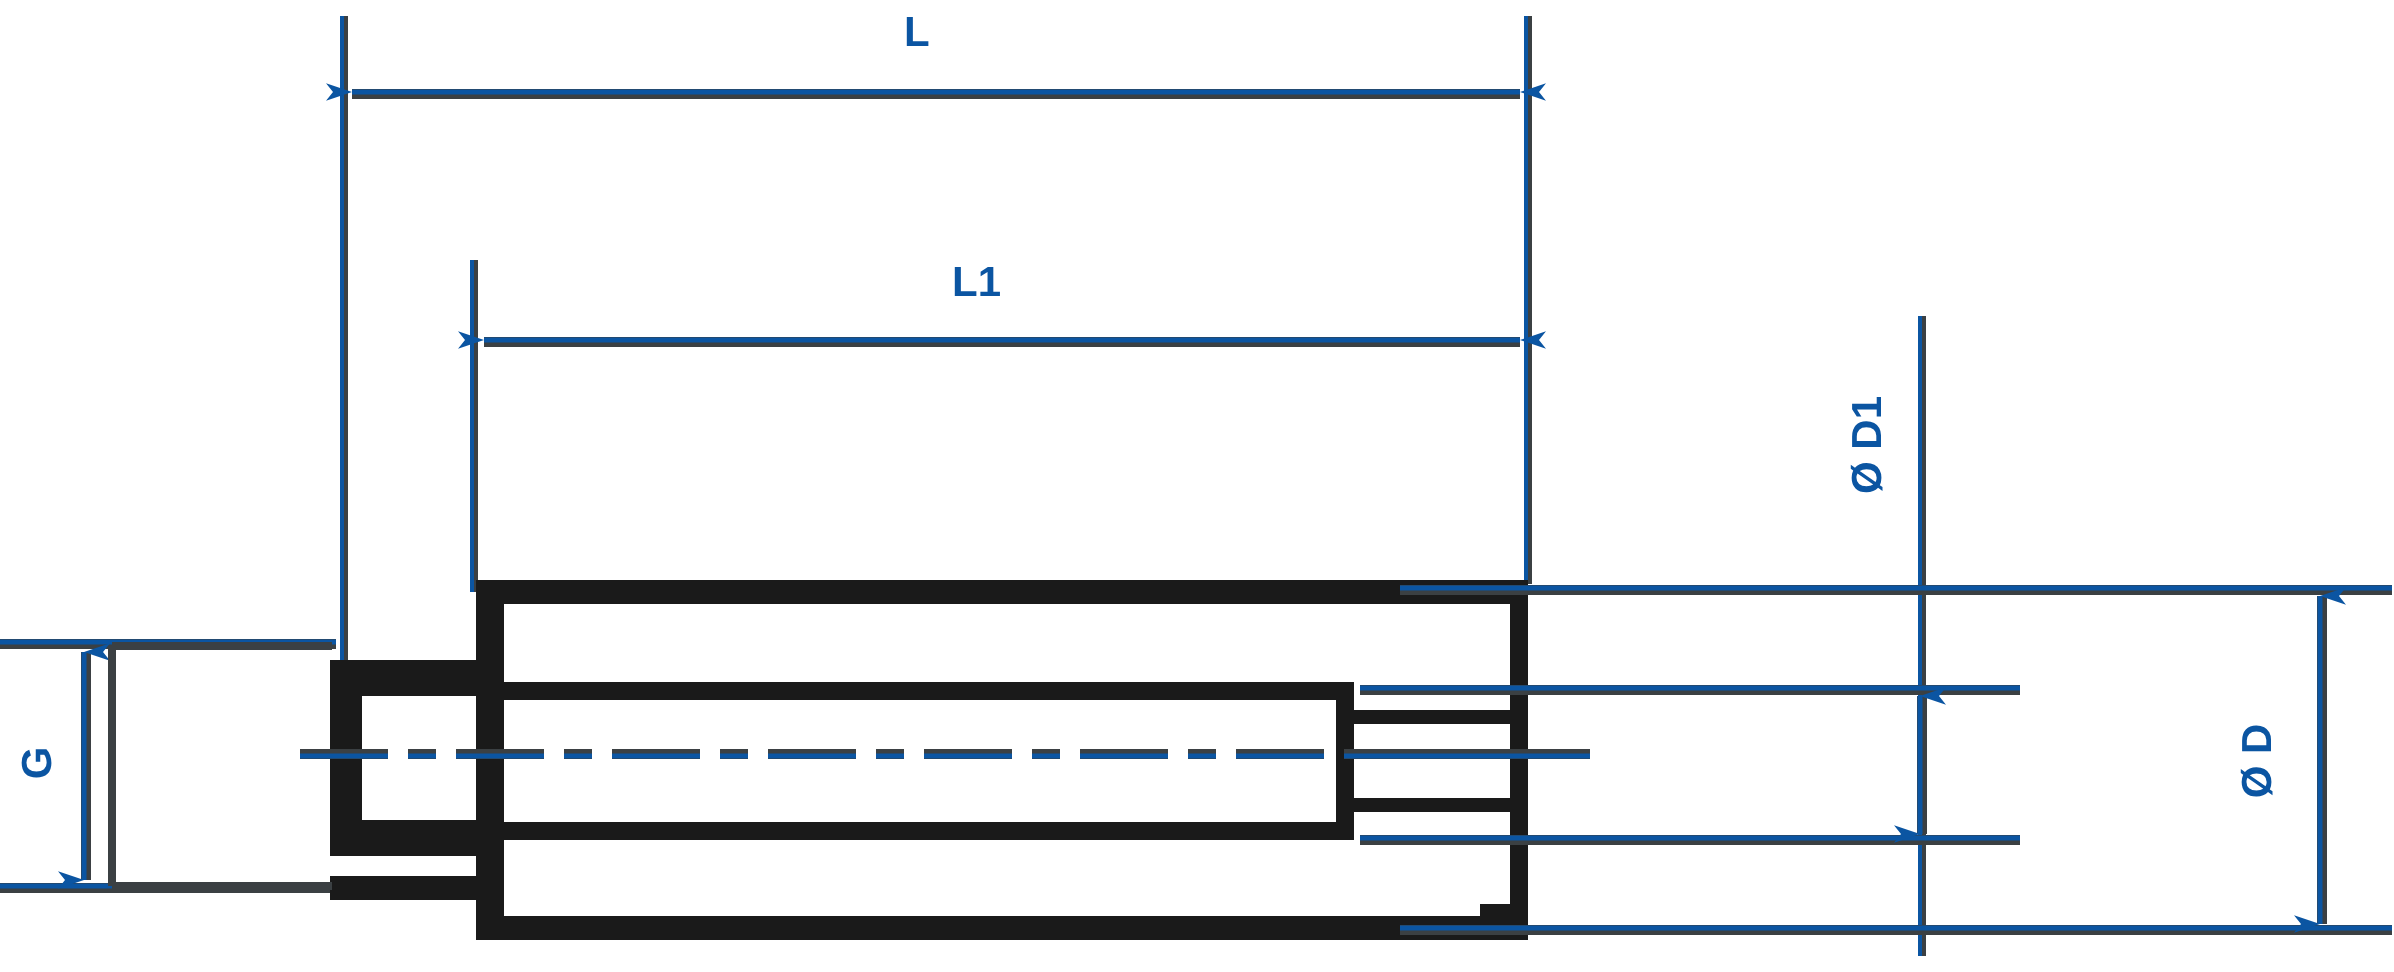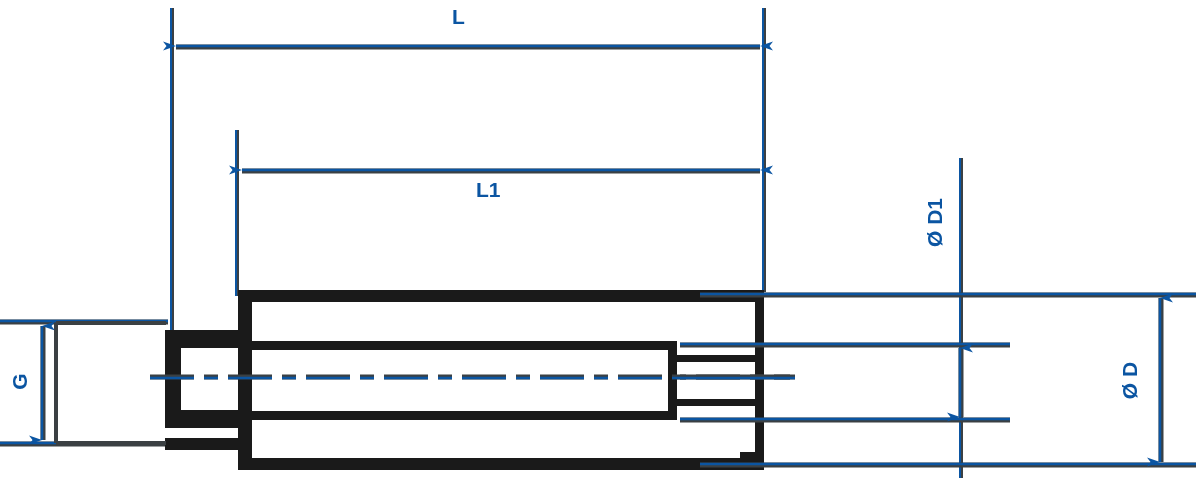--- a/index.html
+++ b/index.html
@@ -139,21 +139,21 @@
 
     <g>
       <line x1="1161" y1="298" x2="1161" y2="462" stroke="#3b4043" stroke-width="5"></line>
       <line x1="1160" y1="298" x2="1160" y2="462" stroke="#0b55a2" stroke-width="2.5" marker-start="url(#arrUp)" marker-end="url(#arrDown)"></line>
     </g>
 
   </svg>
 
   <div class="dimtext" style="left:452px;top:6px;">L</div>
 
-  <div class="dimtext" style="left:476px;top:131px;margin-top:48px;">L1</div>
+  <div class="dimtext" style="left:476px;top:131px;">L1</div>
 
   <div class="dimtext rot" style="left:8px;top:371px;width:22px;text-align:center;">G</div>
 
   <div class="dimtext rot" style="left:908px;top:212px;width:52px;text-align:center;">Ø D1</div>
 
   <div class="dimtext rot" style="left:1105px;top:370px;width:48px;text-align:center;">Ø D</div>
 
 </div>
 
 </body></html>

